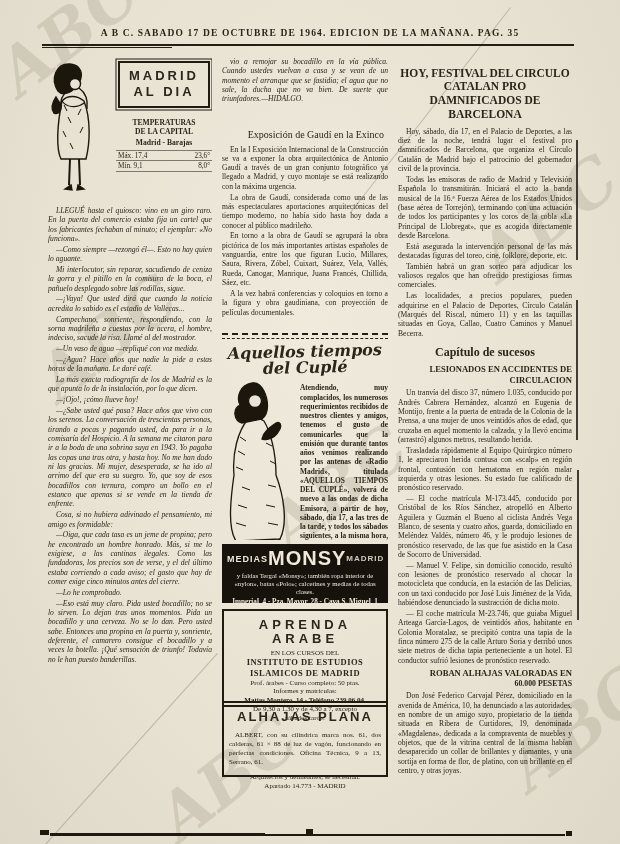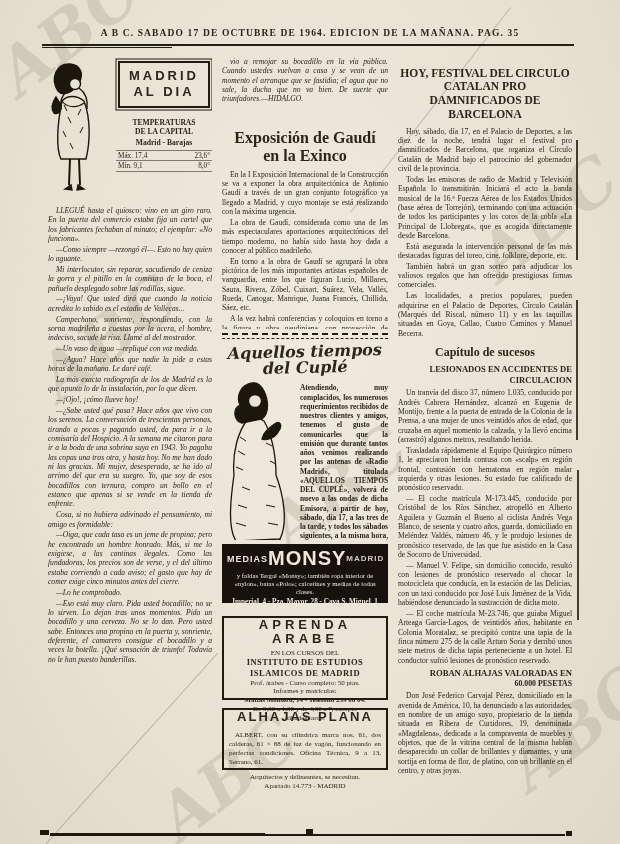--- a/index.html
+++ b/index.html
@@ -36,38 +36,38 @@
            font-family:"Liberation Sans","DejaVu Sans",sans-serif;font-weight:bold;
            font-size:13px;letter-spacing:3px;line-height:1.25;}
   .temps-t{font-weight:bold;font-size:7.6px;text-align:center;line-height:1.25;}
   .temps-place{font-weight:bold;font-size:7.6px;text-align:center;margin:2px 0 3px;}
   .temps-row{display:flex;justify-content:space-between;font-size:7.2px;
              border-top:1px solid rgba(40,34,22,.55);padding:1px 2px 0;}
   .temps-row:last-child{border-bottom:1px solid rgba(40,34,22,.55);padding-bottom:1px;align-items:flex-end;}
 
   
   .m-abs{position:absolute;left:0;right:0;}
-  .gaudi-h{font-weight:bold;font-size:16px;text-align:center;line-height:1.15;margin:0 4px 4px;}
+  .gaudi-h{font-weight:normal;font-size:10px;text-align:right;line-height:1.15;margin:0 4px 4px;}
   .divider{border-top:2px dashed #241f14;}
   .divider2{border-top:1px dashed #241f14;margin-top:2px;}
 
   .cuple-h{font-style:italic;font-weight:bold;font-size:16px;text-align:center;line-height:1.0;
            font-family:"DejaVu Serif",serif;transform:rotate(-1.5deg);margin-bottom:3px;}
   .cuple-body{font-size:7.4px;line-height:1.25;font-weight:bold;text-align:justify;}
   .fig2{float:left;width:74px;height:170px;margin:0 4px 0 0;}
 
   .monsy{background:#17130c;color:#efe9da;padding:3px 5px 4px;}
   .monsy-brand{display:flex;align-items:center;justify-content:space-between;}
   .monsy-small{font-weight:bold;font-size:9px;letter-spacing:1px;font-family:"Liberation Sans",sans-serif;}
   .monsy-big{font-weight:bold;font-size:20px;letter-spacing:1px;font-family:"Liberation Sans",sans-serif;}
   .monsy-right{font-weight:bold;font-size:8px;letter-spacing:1px;opacity:.85;font-family:"Liberation Sans",sans-serif;}
   .monsy-body{font-size:6.8px;line-height:1.2;text-align:center;margin-top:2px;}
   .monsy-addr{font-size:7.2px;font-weight:bold;text-align:center;margin-top:2px;}
 
-  .adbox{border:2px solid #201b10;padding:0 5px;text-align:center;margin-top:7px;}
+  .adbox{border:2px solid #201b10;padding:7px 5px;text-align:center;}
   .ad-title{font-family:"Liberation Sans","DejaVu Sans",sans-serif;font-weight:bold;
             font-size:13px;letter-spacing:4px;line-height:1.1;margin-bottom:2px;}
   .ad-line{font-size:7px;line-height:1.25;}
   .ad-line.b{font-weight:bold;}
   .ad-line.caps{font-weight:bold;font-size:8.5px;letter-spacing:.5px;}
   .ad-body{font-size:7px;line-height:1.25;text-align:justify;text-indent:6px;}
 
   .prof-title{font-family:"Liberation Sans","DejaVu Sans",sans-serif;font-weight:bold;
               font-size:13px;letter-spacing:6px;text-align:center;margin-bottom:2px;}
   .prof-line{font-size:7px;text-align:center;line-height:1.3;}

